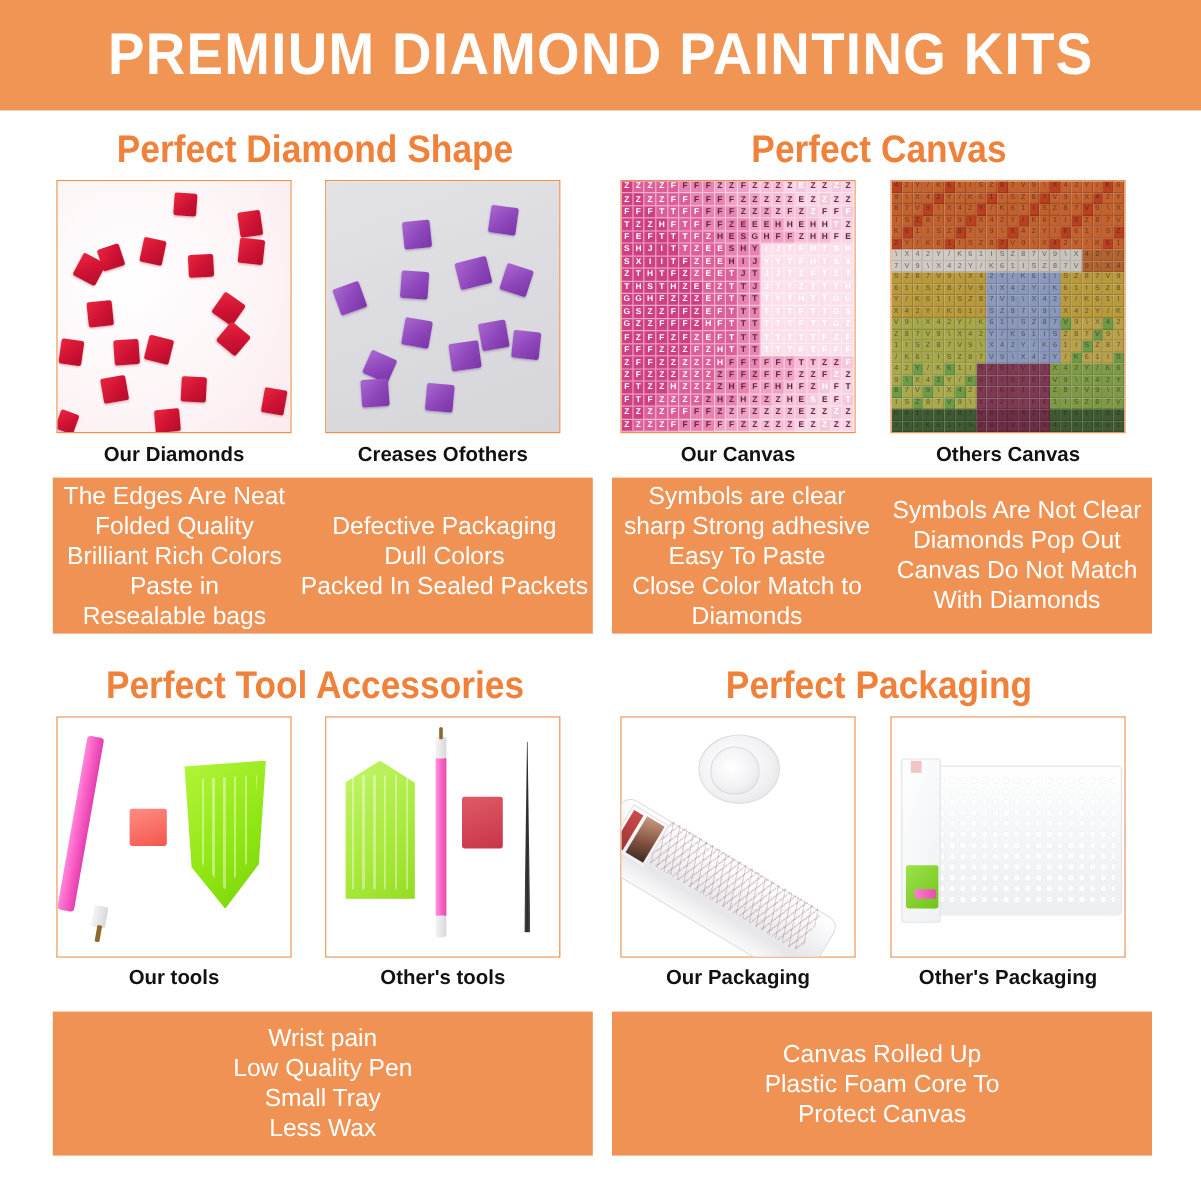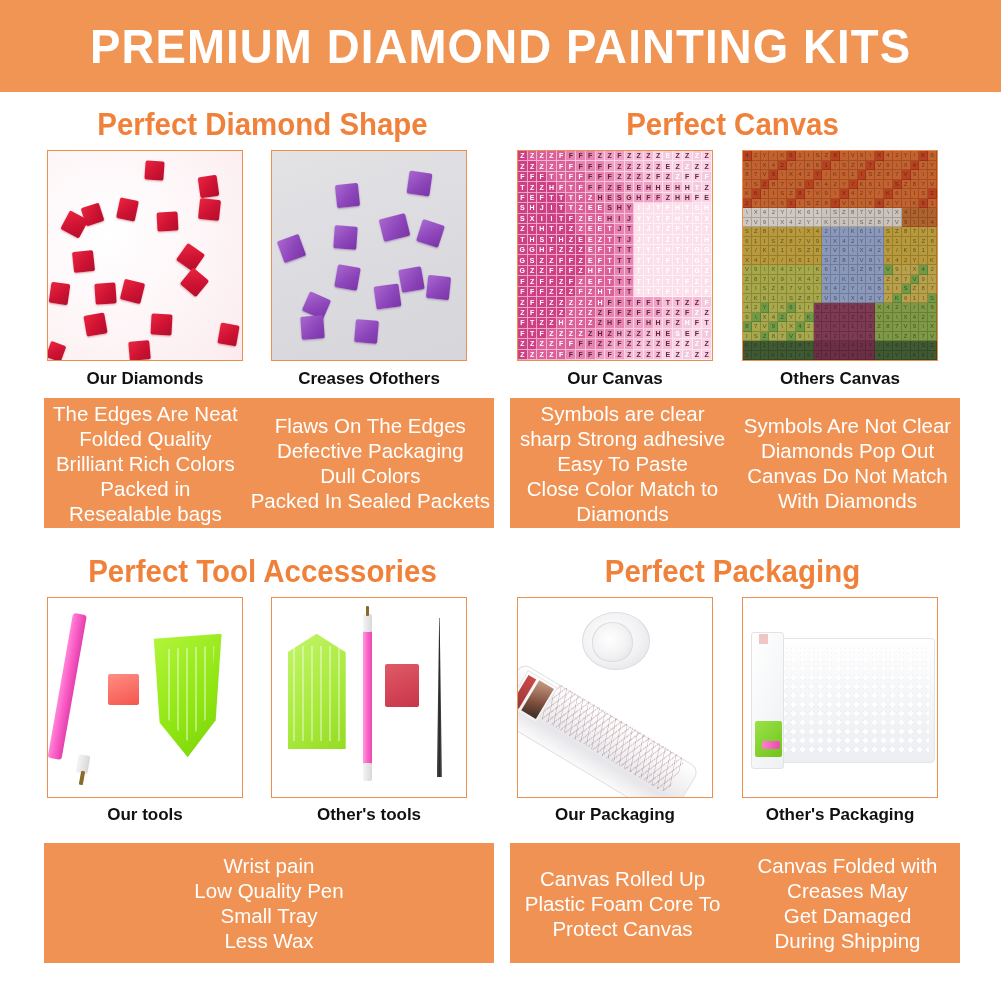--- a/index.html
+++ b/index.html
@@ -1174,25 +1174,24 @@
 <div class="caption" style="left:47px; top:369px; width:196px;">Our Diamonds</div>
 <div class="caption" style="left:271px; top:369px; width:196px;">Creases Ofothers</div>
 <div class="caption" style="left:517px; top:369px; width:196px;">Our Canvas</div>
 <div class="caption" style="left:742px; top:369px; width:196px;">Others Canvas</div>
 
 <div class="feature-box" style="left:44px; top:398px; width:450px; height:130px;">
   <div class="feature-col">
     <div class="feature-line">The Edges Are Neat</div>
     <div class="feature-line">Folded Quality</div>
     <div class="feature-line">Brilliant Rich Colors</div>
-    <div class="feature-line">Packed in</div>
+    <div class="feature-line">Paste in</div>
     <div class="feature-line">Resealable bags</div>
   </div>
   <div class="feature-col">
-    <div class="feature-line">Flaws On The Edges</div>
     <div class="feature-line">Defective Packaging</div>
     <div class="feature-line">Dull Colors</div>
     <div class="feature-line">Packed In Sealed Packets</div>
   </div>
 </div>
 
 <div class="feature-box" style="left:510px; top:398px; width:450px; height:130px;">
   <div class="feature-col">
     <div class="feature-line">Symbols are clear</div>
     <div class="feature-line">sharp Strong adhesive</div>
@@ -1272,19 +1271,13 @@
     <div class="feature-line">Less Wax</div>
   </div>
 </div>
 
 <div class="feature-box" style="left:510px; top:843px; width:450px; height:120px;">
   <div class="feature-col">
     <div class="feature-line">Canvas Rolled Up</div>
     <div class="feature-line">Plastic Foam Core To</div>
     <div class="feature-line">Protect Canvas</div>
   </div>
-  <div class="feature-col">
-    <div class="feature-line">Canvas Folded with</div>
-    <div class="feature-line">Creases May</div>
-    <div class="feature-line">Get Damaged</div>
-    <div class="feature-line">During Shipping</div>
-  </div>
 </div>
 
 </body></html>

